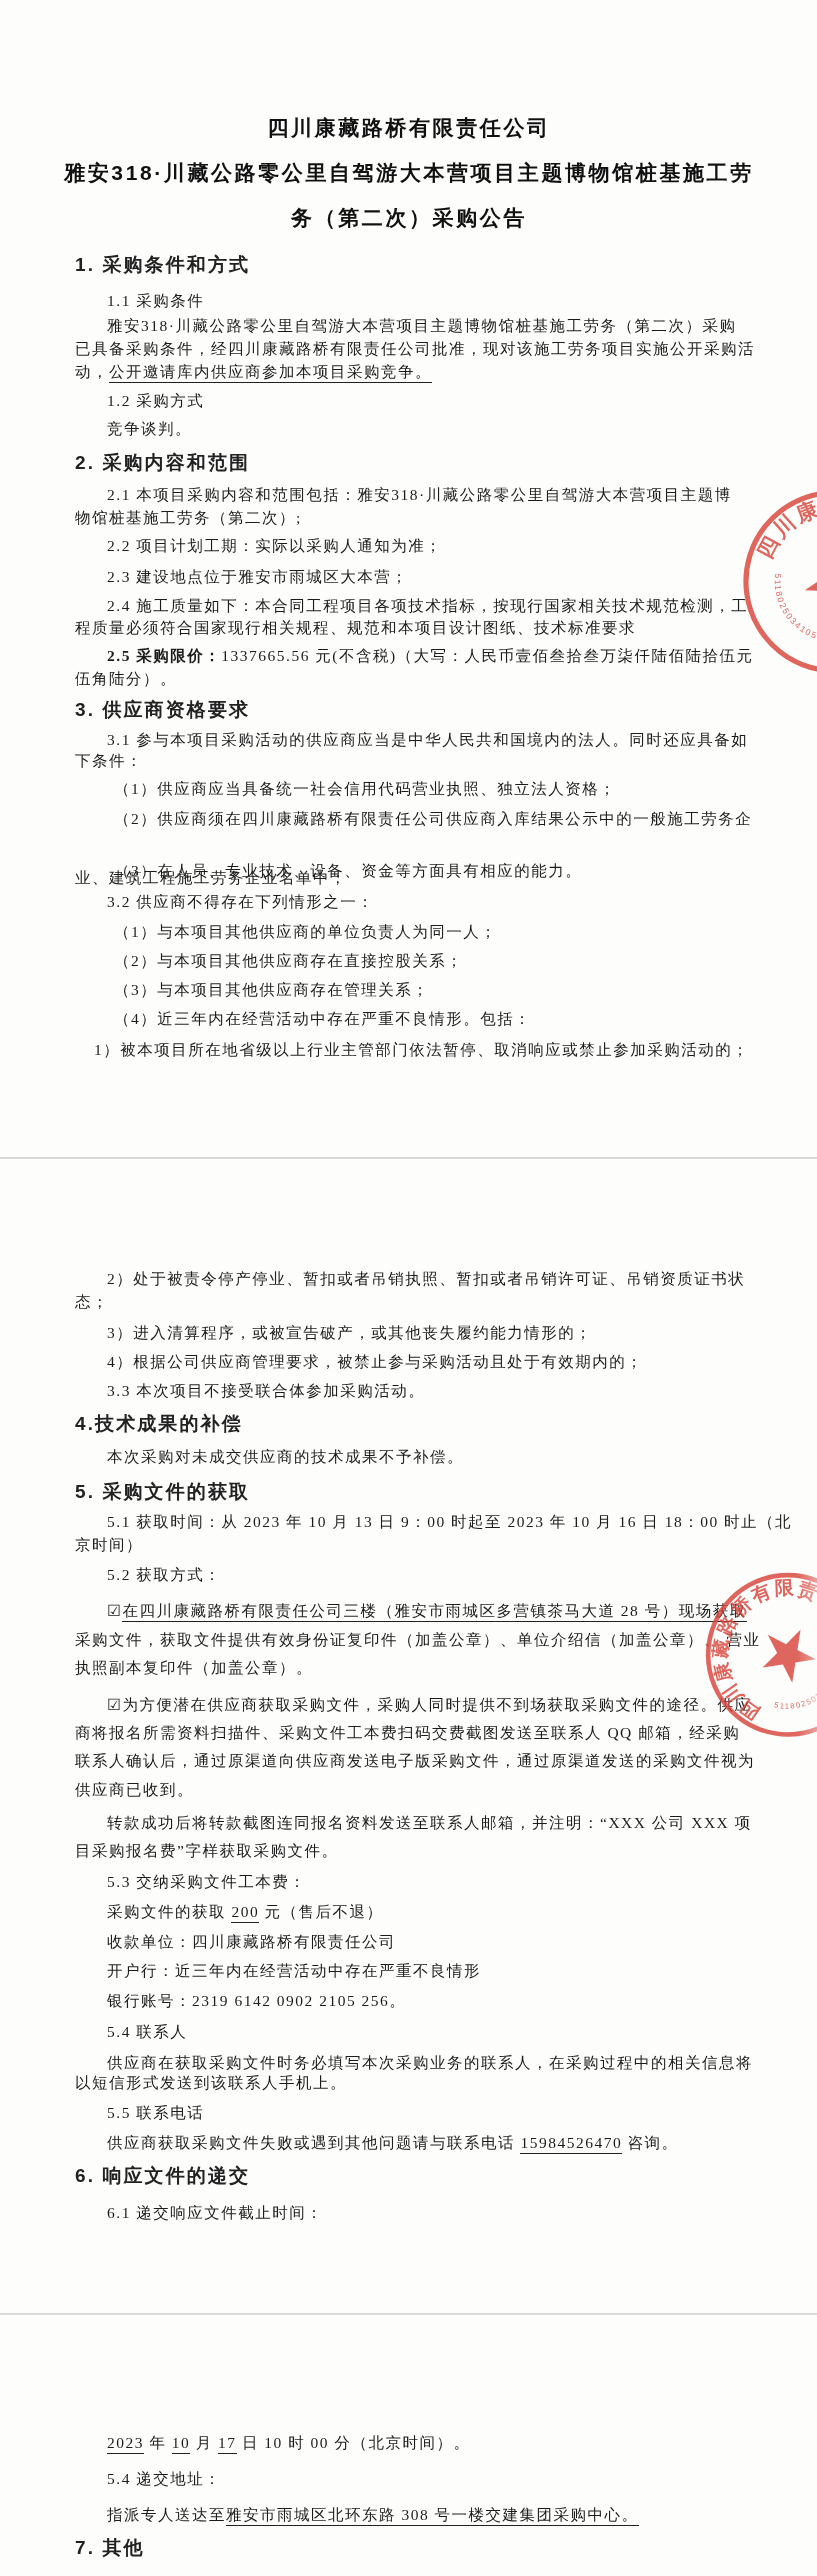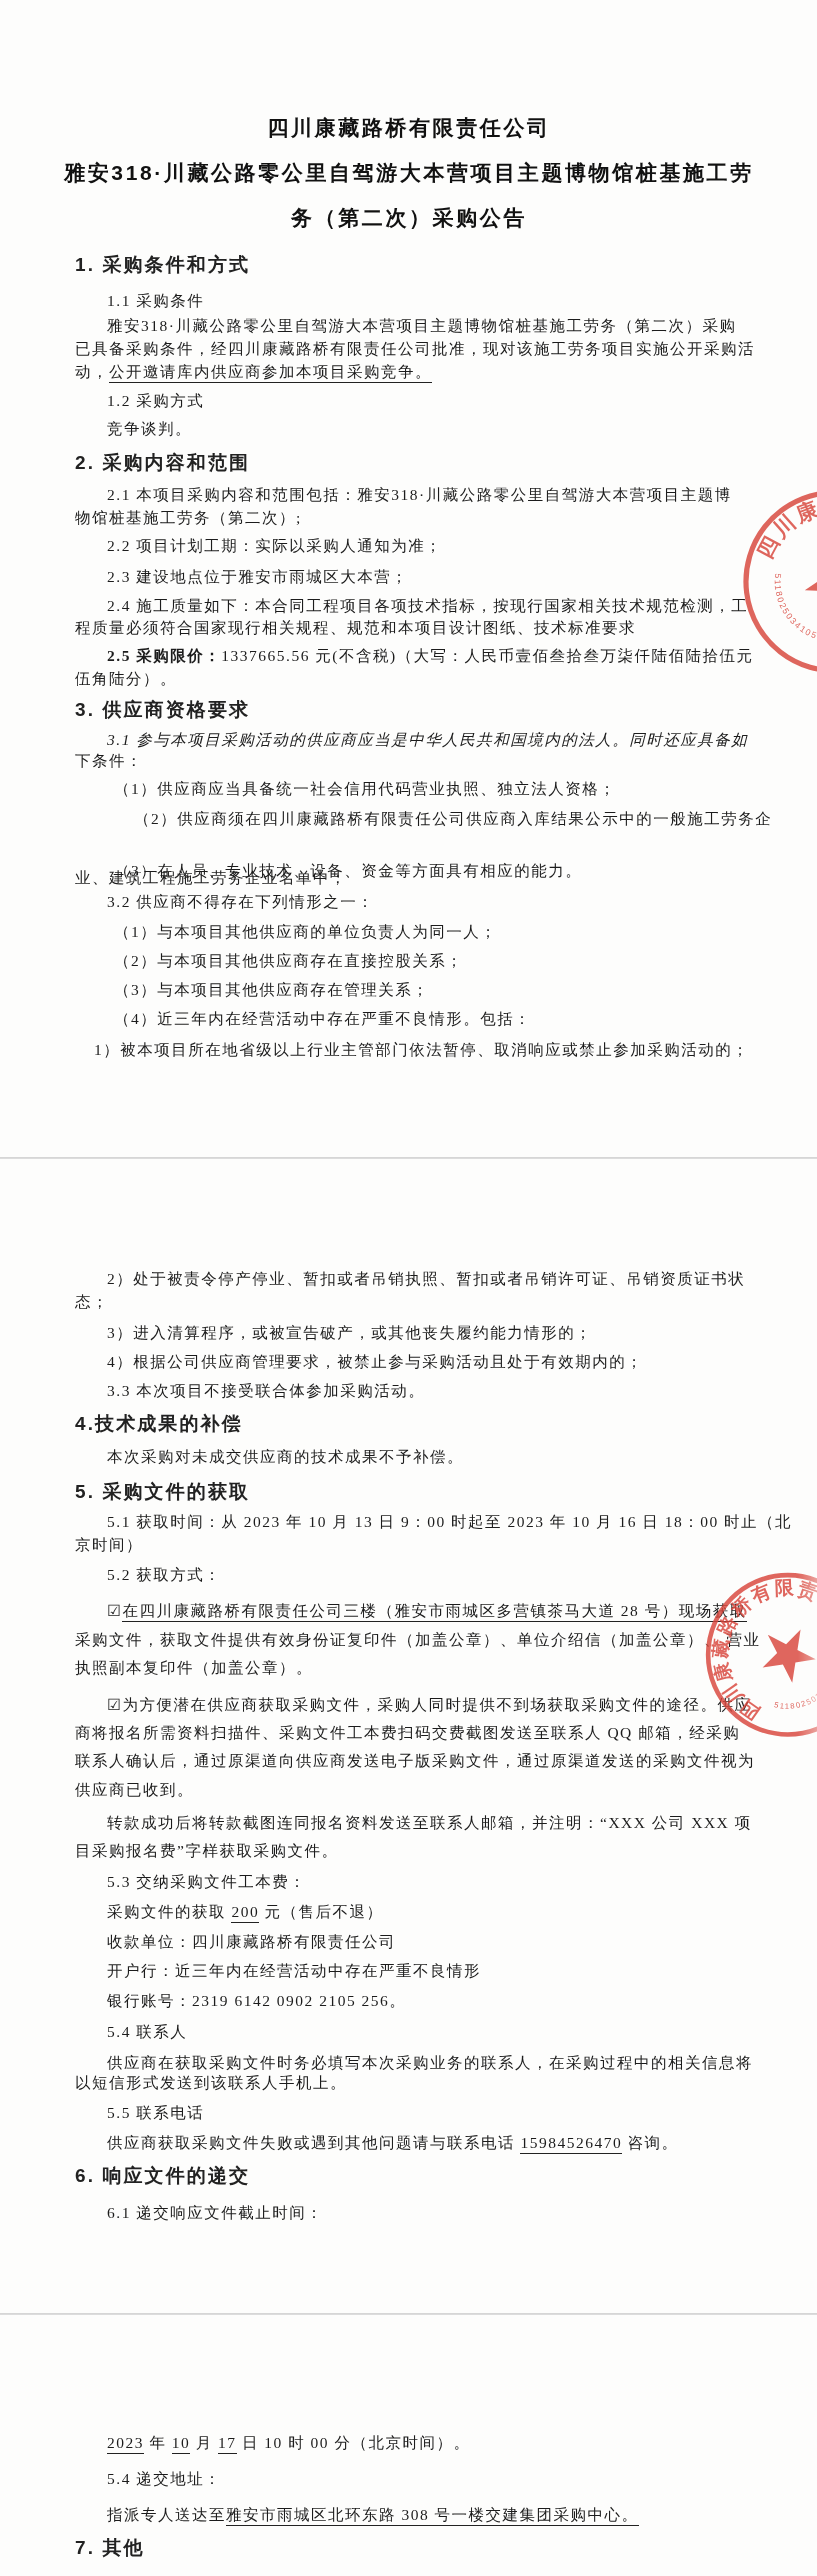--- a/index.html
+++ b/index.html
@@ -57,24 +57,24 @@
       <div class="ln s-h" style="top: 453px; left: 75px;"><span>2. 采购内容和范围</span></div>
       <div class="ln s-body" style="top: 487px; left: 107px;"><span>2.1 本项目采购内容和范围包括：雅安318·川藏公路零公里自驾游大本营项目主题博</span></div>
       <div class="ln s-body" style="top: 510px; left: 75px; text-align: right;"><span>物馆桩基施工劳务（第二次）;</span></div>
       <div class="ln s-body" style="top: 538px; left: 107px;"><span>2.2 项目计划工期：实际以采购人通知为准；</span></div>
       <div class="ln s-body" style="top: 569px; left: 107px;"><span>2.3 建设地点位于雅安市雨城区大本营；</span></div>
       <div class="ln s-body" style="top: 598px; left: 107px;"><span>2.4 施工质量如下：本合同工程项目各项技术指标，按现行国家相关技术规范检测，工</span></div>
       <div class="ln s-body" style="top: 620px; left: 75px;"><span>程质量必须符合国家现行相关规程、规范和本项目设计图纸、技术标准要求</span></div>
       <div class="ln s-body" style="top: 648px; left: 107px;"><span class="b">2.5 采购限价：</span><span>1337665.56 元(不含税)（大写：人民币壹佰叁拾叁万柒仟陆佰陆拾伍元</span></div>
       <div class="ln s-body" style="top: 671px; left: 75px;"><span>伍角陆分）。</span></div>
       <div class="ln s-h" style="top: 700px; left: 75px;"><span>3. 供应商资格要求</span></div>
-      <div class="ln s-body" style="top: 732px; left: 107px; font-style: italic;"><span>3.1 参与本项目采购活动的供应商应当是中华人民共和国境内的法人。同时还应具备如</span></div>
+      <div class="ln s-body" style="top: 732px; left: 107px;"><span>3.1 参与本项目采购活动的供应商应当是中华人民共和国境内的法人。同时还应具备如</span></div>
       <div class="ln s-body" style="top: 753px; left: 75px;"><span>下条件：</span></div>
       <div class="ln s-body" style="top: 781px; left: 114px;"><span>（1）供应商应当具备统一社会信用代码营业执照、独立法人资格；</span></div>
-      <div class="ln s-body" style="top: 811px; left: 114px; margin-left: 20px;"><span>（2）供应商须在四川康藏路桥有限责任公司供应商入库结果公示中的一般施工劳务企</span></div>
+      <div class="ln s-body" style="top: 811px; left: 114px;"><span>（2）供应商须在四川康藏路桥有限责任公司供应商入库结果公示中的一般施工劳务企</span></div>
       <div class="ln s-body" style="top: 834px; left: 75px; margin-top: 36px;"><span>业、建筑工程施工劳务企业名单中；</span></div>
       <div class="ln s-body" style="top: 863px; left: 114px;"><span>（3）在人员、专业技术、设备、资金等方面具有相应的能力。</span></div>
       <div class="ln s-body" style="top: 894px; left: 107px;"><span>3.2 供应商不得存在下列情形之一：</span></div>
       <div class="ln s-body" style="top: 924px; left: 114px;"><span>（1）与本项目其他供应商的单位负责人为同一人；</span></div>
       <div class="ln s-body" style="top: 953px; left: 114px;"><span>（2）与本项目其他供应商存在直接控股关系；</span></div>
       <div class="ln s-body" style="top: 982px; left: 114px;"><span>（3）与本项目其他供应商存在管理关系；</span></div>
       <div class="ln s-body" style="top: 1011px; left: 114px;"><span>（4）近三年内在经营活动中存在严重不良情形。包括：</span></div>
       <div class="ln s-body" style="top: 1042px; left: 94px;"><span>1）被本项目所在地省级以上行业主管部门依法暂停、取消响应或禁止参加采购活动的；</span></div>
       <div class="ln s-body" style="top: 1271px; left: 107px;"><span>2）处于被责令停产停业、暂扣或者吊销执照、暂扣或者吊销许可证、吊销资质证书状</span></div>
       <div class="ln s-body" style="top: 1294px; left: 75px;"><span>态；</span></div>

